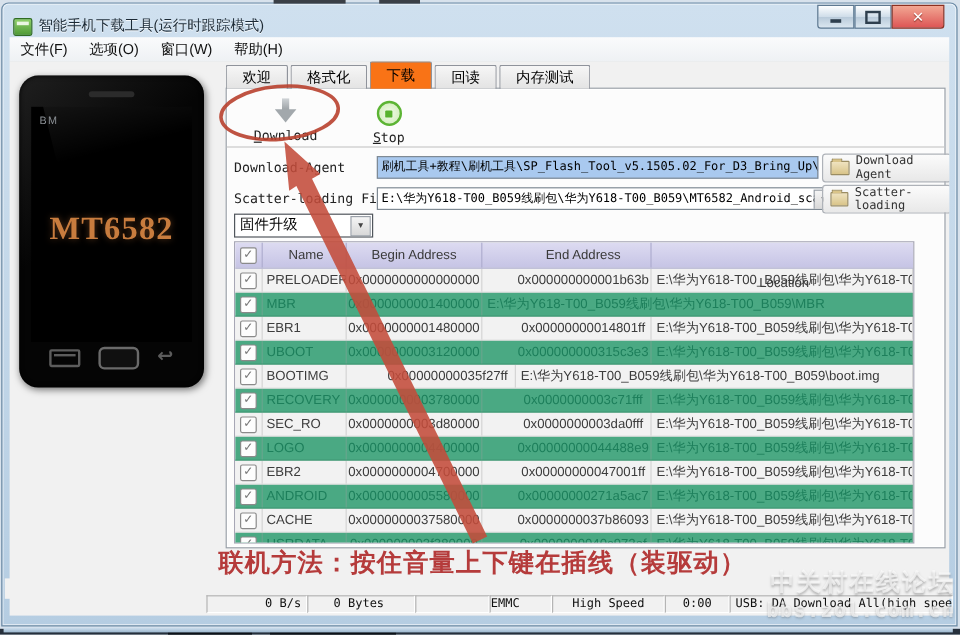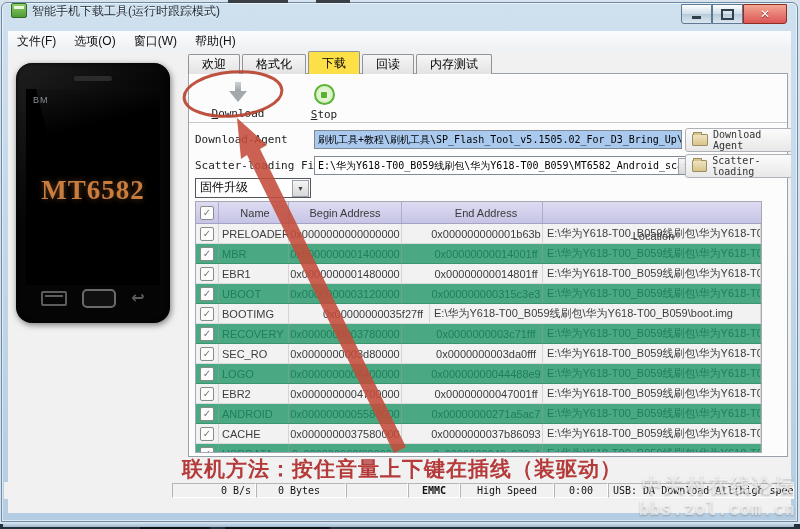--- a/index.html
+++ b/index.html
@@ -4,21 +4,21 @@
 <style>
   html,body{margin:0;padding:0;}
   body{width:800px;height:529px;position:relative;overflow:hidden;
        font-family:"Liberation Sans","DejaVu Sans",sans-serif;background:#d8e2ec;}
 
   
   .win{position:absolute;left:1px;top:2px;width:795px;height:518px;
        background:linear-gradient(#cfe0ef,#b5cde2);
        border:1px solid #6b8aa5;border-radius:6px 6px 0 0;
        box-shadow:inset 0 0 0 1px rgba(255,255,255,.55);}
-  .titlebar{position:absolute;left:0;top:0;right:0;height:27px;display:flex;align-items:flex-start;}
+  .titlebar{position:absolute;left:0;top:0;right:0;height:27px;display:flex;align-items:flex-end;}
   .title-icon{width:14px;height:13px;margin:0 5px 0 9px;position:relative;
        background:linear-gradient(#8fd06a,#4f9a36);border:1px solid #2f6b22;border-radius:2px;}
   .title-icon:before{content:"";position:absolute;left:2px;top:2px;right:2px;height:3px;background:#eaf6e2;}
   .title-text{font-size:12px;color:#1c2a36;text-shadow:0 1px 0 rgba(255,255,255,.8);}
   .winbtns{position:absolute;right:10px;top:1px;display:flex;}
   .wbtn{width:29px;height:18px;border:1px solid #5e7991;display:flex;align-items:center;justify-content:center;
         background:linear-gradient(#fdfeff,#cfdde9 50%,#b7c9d9 50%,#dbe7f0);color:#2e3f4e;
         font-size:10px;line-height:1;}
   .wbtn.min{border-radius:0 0 0 3px;}
   .wbtn.close{width:42px;background:linear-gradient(#f2a793,#d55) ;color:#fff;border-color:#8d2f20;
@@ -46,21 +46,21 @@
   .navrow{position:absolute;left:0;right:0;bottom:14px;height:22px;display:flex;align-items:center;justify-content:space-around;padding:0 18px;}
   .nav-menu{width:22px;height:11px;border:2px solid #5c5c5c;border-radius:2px;position:relative;}
   .nav-menu:before{content:"";position:absolute;left:2px;right:2px;top:2px;height:2px;background:#5c5c5c;}
   .nav-home{width:30px;height:15px;border:2px solid #6a6a6a;border-radius:5px;background:#101010;}
   .nav-back{color:#5c5c5c;font-size:16px;line-height:1;font-weight:bold;}
 
   
   .tabs{position:absolute;left:180px;top:1px;display:flex;align-items:flex-end;height:22px;z-index:4;}
   .tab{height:19px;line-height:19px;padding:0 13px;font-size:12px;color:#000;background:linear-gradient(#f6f6f6,#e3e3e3);
        border:1px solid #8f939b;border-bottom:none;margin-right:2px;border-radius:2px 2px 0 0;}
-  .tab.active{height:22px;line-height:22px;background:#fde047;position:relative;z-index:5;}
+  .tab.active{height:22px;line-height:22px;background:#f97316;position:relative;z-index:5;}
   .tabpage{position:absolute;left:180px;top:22px;width:598px;height:382px;background:#fcfcfc;
        border:1px solid #9aa0a8;box-shadow:inset 0 0 0 1px #fff;z-index:1;}
 
   
   .tool{position:absolute;top:8px;width:70px;text-align:center;}
   .tool .lbl{font-family:"DejaVu Sans Mono","Liberation Mono",monospace;font-size:11px;color:#222;margin-top:3px;}
   .tool .lbl u{text-decoration:underline;}
   .dl-arrow{width:18px;height:22px;margin:0 auto;position:relative;}
   .dl-arrow .stem{position:absolute;left:6px;top:0;width:6px;height:10px;background:linear-gradient(#cfd3d6,#9aa0a4);}
   .dl-arrow .head{position:absolute;left:0;top:9px;width:0;height:0;border-left:9px solid transparent;
@@ -108,27 +108,27 @@
 
   
   .anno-svg{position:absolute;left:0;top:0;width:800px;height:529px;z-index:20;pointer-events:none;}
   .tip-text{position:absolute;left:0;width:800px;top:452px;text-align:center;z-index:21;
       color:#b53b3b;font-size:21px;font-weight:bold;letter-spacing:1px;
       font-family:"Liberation Serif","DejaVu Serif",serif;}
 
   
   .statusbar{position:absolute;left:2px;right:3px;top:479px;height:17px;background:#f1f1f1;display:flex;z-index:15;
       font-family:"DejaVu Sans Mono","Liberation Mono",monospace;font-size:10px;color:#111;}
-  .seg{border:1px solid #b5b5b5;border-right-color:#fff;border-bottom-color:#fff;height:13px;margin-top:1px;
+  .seg{border:1px solid #b5b5b5;border-right-color:#fff;border-bottom-color:#fff;height:13px;margin-top:14px;
       line-height:13px;overflow:hidden;white-space:nowrap;}
   .s0{width:168px;border:none;}
   .s1{width:78px;text-align:right;padding-right:4px;}
   .s2{width:84px;text-align:center;padding-right:4px;}
   .s3{width:60px;}
-  .s4{width:50px;text-align:center;font-weight:bold;}
+  .s4{width:50px;text-align:left;font-weight:normal;}
   .s5{width:92px;text-align:center;}
   .s6{width:52px;text-align:center;}
   .s7{flex:1;padding-left:4px;}
 
   .win-bottom{position:absolute;left:1px;right:3px;top:520px;height:4px;background:linear-gradient(#cfe0ef,#9db8cf);z-index:2;}
   .page-bottom-strip{position:absolute;left:0;right:0;bottom:0;height:5px;background:#26303c;z-index:1;}
   .page-bottom-strip .blot{position:absolute;top:0;height:5px;background:#0c1117;}
 
   
   .wm{position:absolute;right:4px;top:458px;z-index:30;text-align:right;pointer-events:none;
@@ -250,21 +250,20 @@
               <div class="c c-begin">0x0000000000000000</div>
               <div class="c c-end">0x000000000001b63b</div>
               <div class="c c-loc">E:\华为Y618-T00_B059线刷包\华为Y618-T00_B059\preloader_h...</div>
             </div>
             <div class="g-row green">
               <div class="c c-cb">
                 <span class="cb">✓</span>
               </div>
               <div class="c c-name">MBR</div>
               <div class="c c-begin">0x0000000001400000</div>
-              <div class="c c-end">0x00000000014001ff</div>
               <div class="c c-loc">E:\华为Y618-T00_B059线刷包\华为Y618-T00_B059\MBR</div>
             </div>
             <div class="g-row">
               <div class="c c-cb">
                 <span class="cb">✓</span>
               </div>
               <div class="c c-name">EBR1</div>
               <div class="c c-begin">0x0000000001480000</div>
               <div class="c c-end">0x00000000014801ff</div>
               <div class="c c-loc">E:\华为Y618-T00_B059线刷包\华为Y618-T00_B059\EBR1</div>

